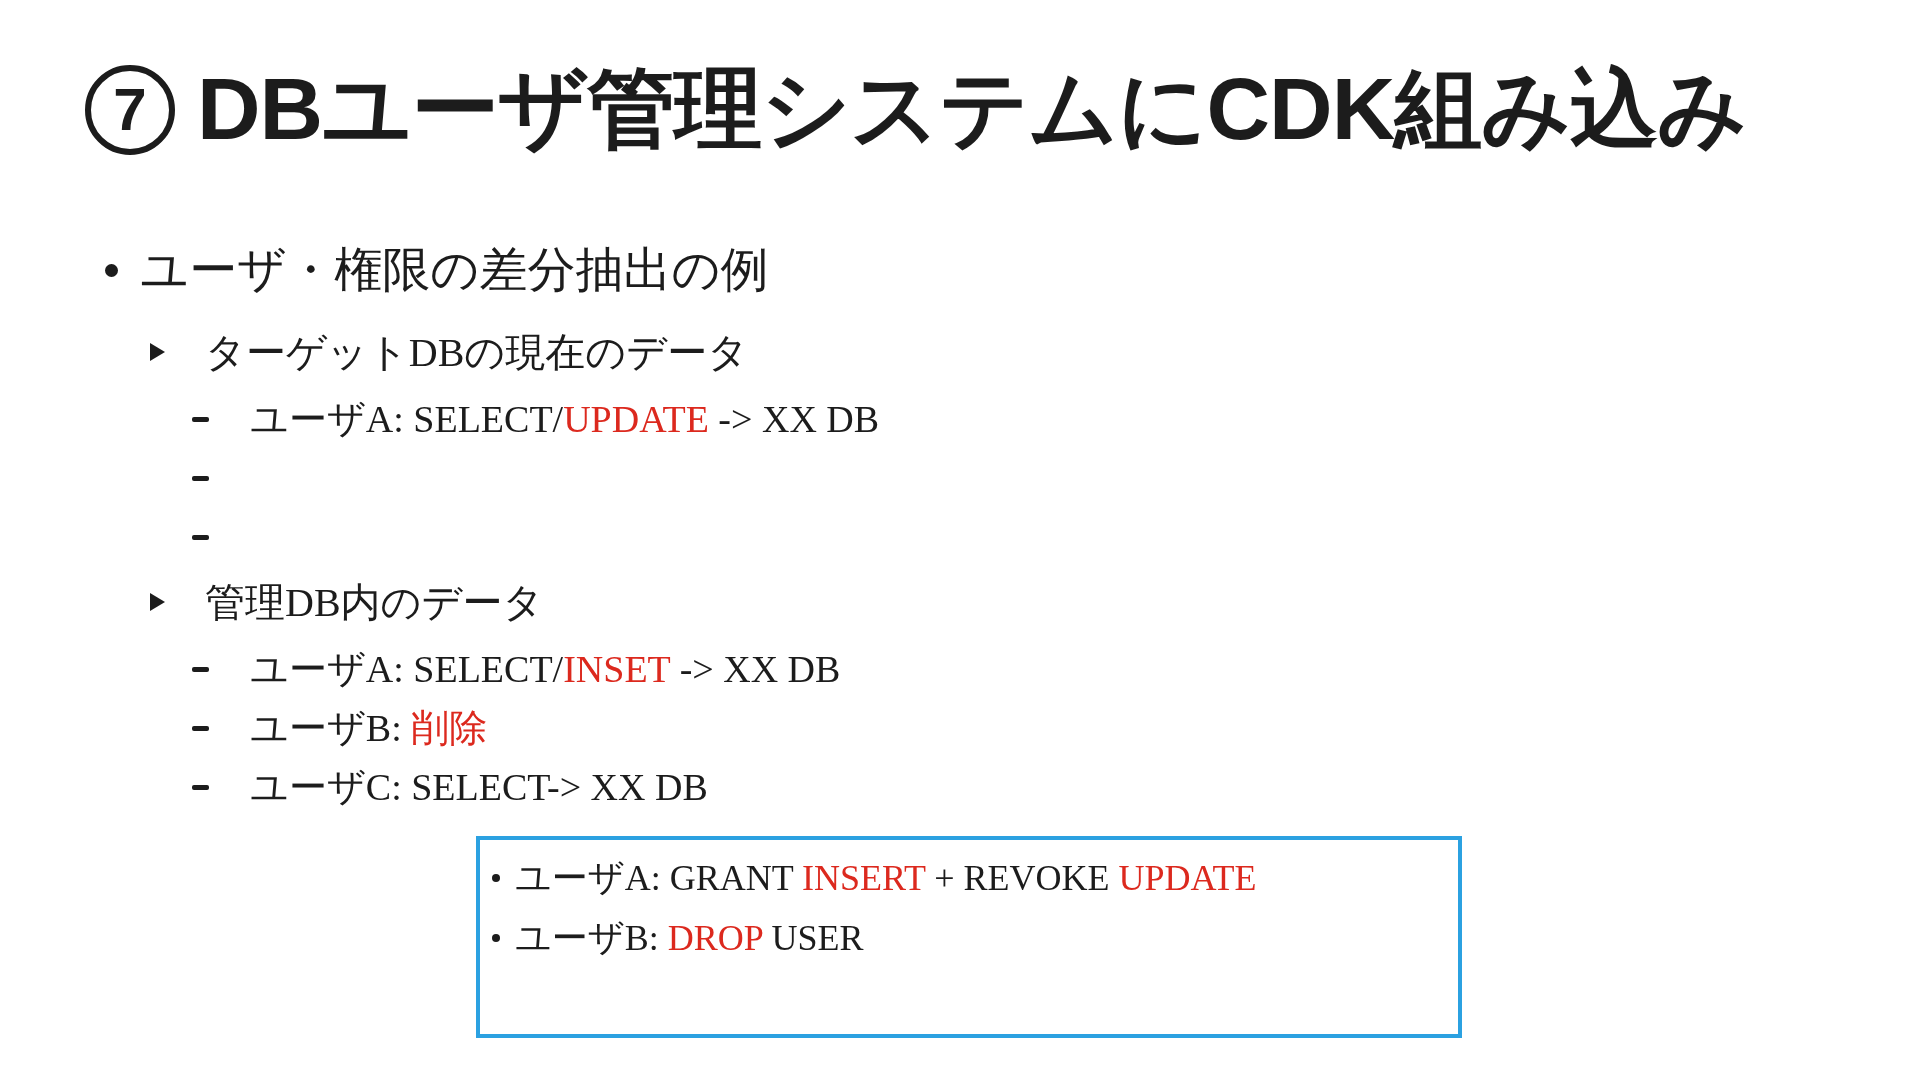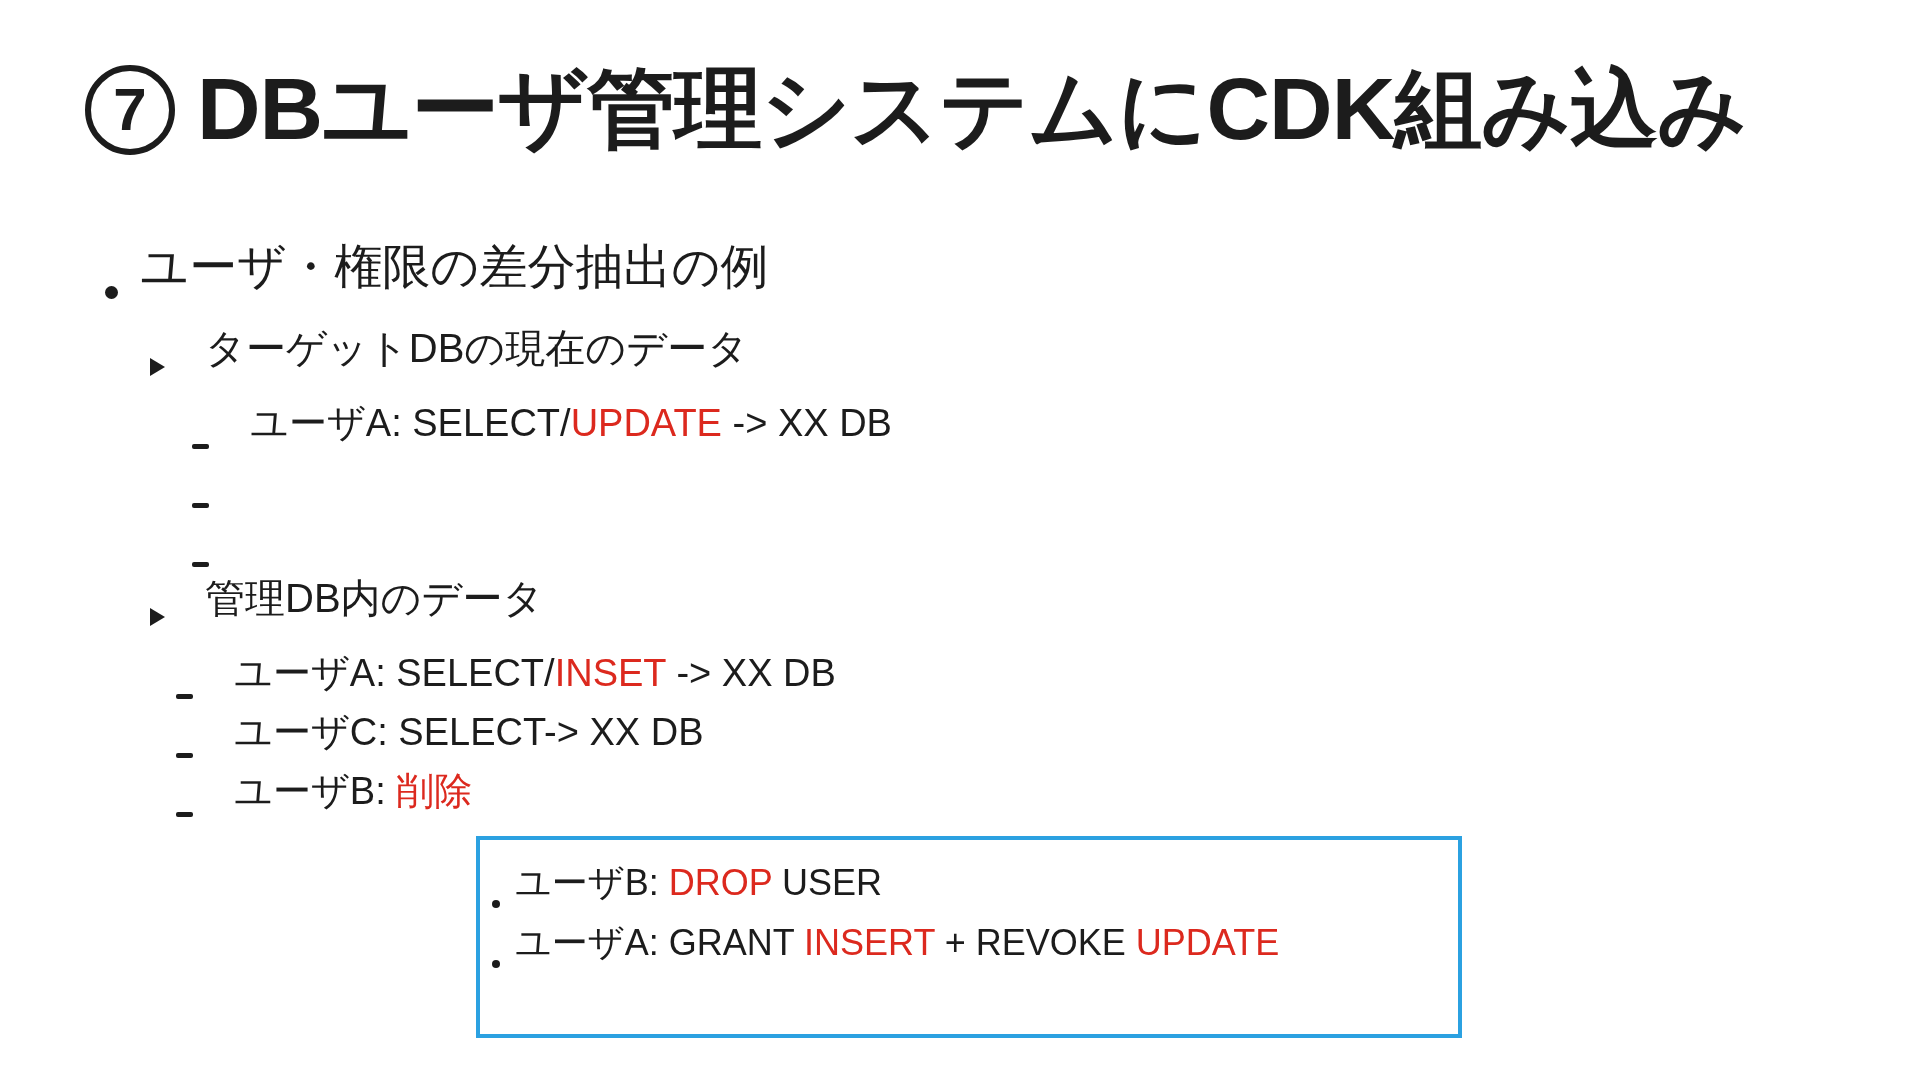--- a/index.html
+++ b/index.html
@@ -18,28 +18,28 @@
     font-size:88px;font-weight:700;letter-spacing:-1px;
     white-space:nowrap;color:var(--text);
   }
   .badge{
     flex:none;display:inline-flex;align-items:center;justify-content:center;
     width:78px;height:78px;border:6px solid var(--text);border-radius:50%;
     font-size:60px;font-weight:700;margin-right:22px;letter-spacing:0;
   }
 
   
-  .row{display:flex;align-items:flex-end;white-space:nowrap;color:var(--text);}
+  .row{display:flex;align-items:center;white-space:nowrap;color:var(--text);font-family:Liberation Serif, serif;}
   .l1-row{position:absolute;left:105px;top:241px;height:58px;font-size:48px;}
   .sub-header{position:absolute;height:48px;font-size:40px;}
   .g1-header{left:150px;top:328px;}
   .g2-header{left:150px;top:578px;}
   .items{position:absolute;}
   .g1-items{left:192px;top:390px;}
-  .g2-items{left:176px;top:640px;}
+  .g2-items{left:192px;top:640px;}
   .outline-item{height:59px;font-size:38px;}
 
   
   .marker{flex:none;display:inline-block;}
   .dot13{width:13px;height:13px;border-radius:50%;background:var(--text);margin-right:22px;}
   .tri{width:0;height:0;border-left:15px solid var(--text);
        border-top:9px solid transparent;border-bottom:9px solid transparent;margin-right:40px;}
   .dash{width:17px;height:5px;background:var(--text);border-radius:2px;margin-right:41px;}
   .dot7{width:8px;height:8px;border-radius:50%;background:var(--text);margin-right:15px;}
 
@@ -95,32 +95,32 @@
     <span>管理DB内のデータ</span>
   </div>
 
   <div class="items g2-items">
       <div class="row outline-item">
         <span class="marker dash"></span>
         <span class="line-text"><span>ユーザA: SELECT/</span><span class="red">INSET</span><span> -&gt; XX DB</span></span>
       </div>
       <div class="row outline-item">
         <span class="marker dash"></span>
-        <span class="line-text"><span>ユーザC: SELECT-&gt; XX DB</span></span>
+        <span class="line-text"><span>ユーザB: </span><span class="red">削除</span></span>
       </div>
       <div class="row outline-item">
         <span class="marker dash"></span>
-        <span class="line-text"><span>ユーザB: </span><span class="red">削除</span></span>
+        <span class="line-text"><span>ユーザC: SELECT-&gt; XX DB</span></span>
       </div>
     </div>
 
   <div class="result-box">
       <div class="row box-item">
         <span class="marker dot7"></span>
-        <span class="line-text"><span>ユーザB: </span><span class="red">DROP</span><span> USER</span></span>
+        <span class="line-text"><span>ユーザA: GRANT </span><span class="red">INSERT</span><span> + REVOKE </span><span class="red">UPDATE</span></span>
       </div>
       <div class="row box-item">
         <span class="marker dot7"></span>
-        <span class="line-text"><span>ユーザA: GRANT </span><span class="red">INSERT</span><span> + REVOKE </span><span class="red">UPDATE</span></span>
+        <span class="line-text"><span>ユーザB: </span><span class="red">DROP</span><span> USER</span></span>
       </div>
     </div>
 
 </div>
 
 </body></html>

